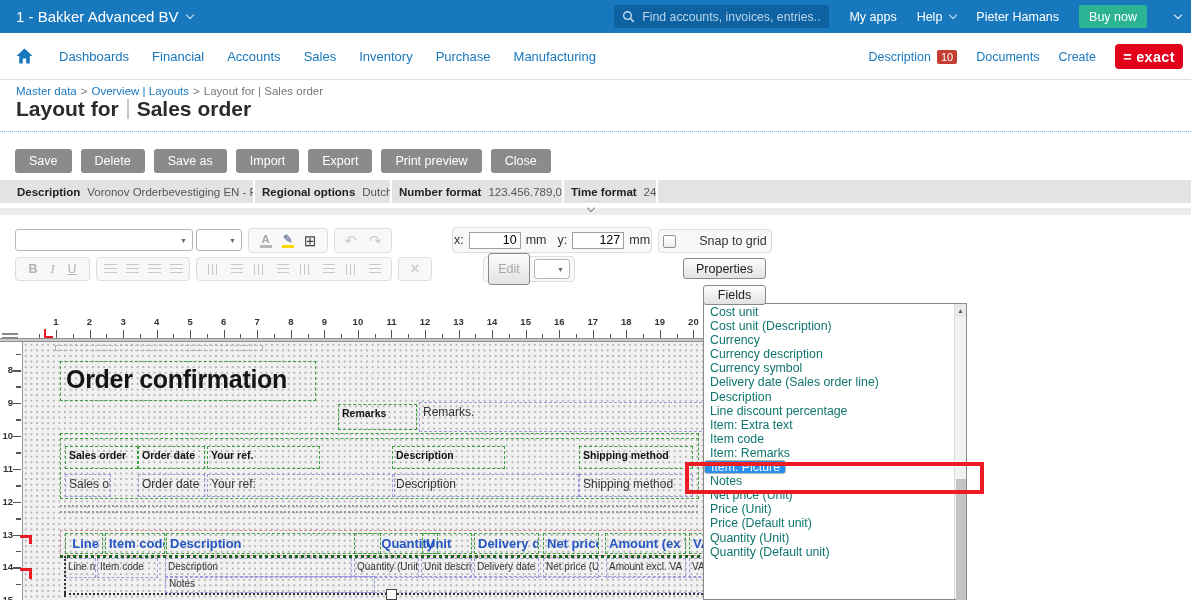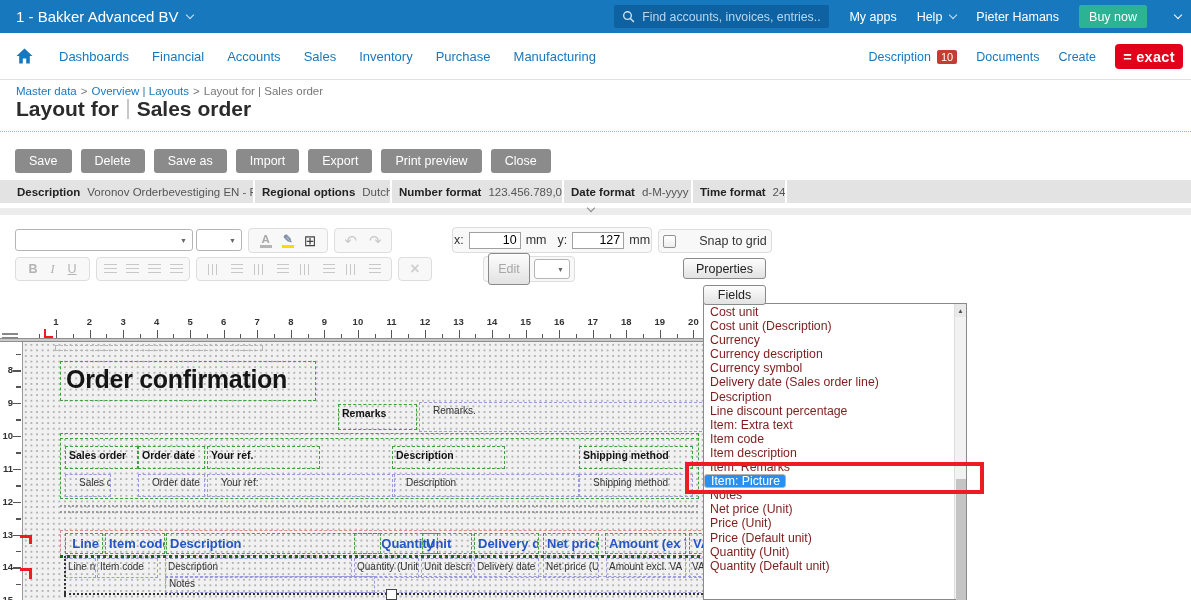--- a/index.html
+++ b/index.html
@@ -97,22 +97,22 @@
   .vruler{position:absolute;left:0;top:0;width:22px;height:600px;pointer-events:none;}
   .vnum{position:absolute;left:0;width:13px;text-align:right;font-size:9.5px;font-weight:bold;color:#333;}
   .vtick{position:absolute;left:13px;width:8px;height:1.5px;background:#555;}
   .vtick.minor{left:16px;width:5px;}
 
   .paper{position:absolute;left:22px;top:342px;width:708px;height:258px;background:#f1f1f1;
          background-image:radial-gradient(#b3b3b3 0.8px,transparent 0.9px);
          background-size:5.6px 5.6px;border-left:1px solid #999;overflow:hidden;}
   .gbox{position:absolute;border:1px dashed var(--dash-green);}
   .rbox{position:absolute;border:1px dashed var(--dash-red);}
-  .bbox{position:absolute;border:1px dashed var(--dash-blue);font-size:10px;color:#333;
-        padding:2px 13px;overflow:hidden;white-space:nowrap;}
+  .bbox{position:absolute;border:1px dashed var(--dash-blue);font-size:12px;color:#333;
+        padding:2px 3px;overflow:hidden;white-space:nowrap;}
   .glabel{position:absolute;border:1px dashed var(--dash-green);font-size:10.5px;font-weight:bold;
         color:#111;padding:2px 3px;overflow:hidden;white-space:nowrap;}
   .ghead{position:absolute;border:1px dashed var(--dash-green);font-size:13px;font-weight:bold;
         color:var(--blue-text);padding:2px 3px;overflow:hidden;white-space:nowrap;}
   .bcell{position:absolute;border:1px dashed var(--dash-blue);font-size:10px;color:#333;
         padding:2px 2px;overflow:hidden;white-space:nowrap;}
   .ra{text-align:right;}
   .doc-title{font-size:25px;font-weight:bold;color:#151515;padding:3px 0 0 5px;letter-spacing:-0.3px;}
   .gline{position:absolute;border-top:1px dashed var(--dash-green);}
   .graydots{position:absolute;border-top:2px dotted #9a9a9a;border-bottom:2px dotted #9a9a9a;}
@@ -120,21 +120,21 @@
   .blackdot-v{position:absolute;border-left:2px dotted #333;}
   .blackdot-h{position:absolute;border-top:2px dotted #333;}
   .handle{position:absolute;width:11px;height:11px;background:#fff;border:1px solid #444;}
   .bandmark{position:absolute;width:12px;border-top:3px solid var(--ann-red);
             border-right:3px solid var(--ann-red);}
 
   
   .listbox{position:absolute;left:703px;top:303px;width:264px;height:297px;background:#fff;
            border:1px solid #8a8a8a;z-index:5;}
   .items{position:absolute;left:0;top:1px;width:251px;overflow:hidden;}
-  .lbi{height:14.1px;line-height:14.1px;font-size:12.3px;color:#7f1d1d;padding-left:6px;
+  .lbi{height:14.1px;line-height:14.1px;font-size:12.3px;color:#0f766e;padding-left:6px;
        white-space:nowrap;overflow:hidden;cursor:default;}
   .lbi.sel{background:var(--select-blue);color:#fff;}
   .sb{position:absolute;right:0;top:0;width:12px;height:100%;background:#f2f2f2;border-left:1px solid #ddd;}
   .sb-up{height:13px;background:#e9e9e9;font-size:6.5px;color:#555;text-align:center;line-height:13px;cursor:pointer;}
   .sb-thumb{position:absolute;left:1px;top:175px;width:10px;height:122px;background:#c4c4c4;cursor:pointer;}
 
   .annotation{position:absolute;left:685px;top:462px;width:299px;height:32px;
               border:4px solid var(--ann-red);z-index:7;pointer-events:none;}
   .fieldsbtn{left:703px;top:285px;width:63px;height:20px;z-index:6;}
 </style>
@@ -218,24 +218,20 @@
         <b>Description</b>
         <span>Voronov Orderbevestiging EN - FT</span>
       </div>
     <div class="seg" style="width:135px">
         <b>Regional options</b>
         <span>Dutch</span>
       </div>
     <div class="seg" style="width:170px">
         <b>Number format</b>
         <span>123.456.789,00</span>
-      </div>
-    <div class="seg" style="width:127px">
-        <b>Date format</b>
-        <span>d-M-yyyy</span>
       </div>
     <div class="seg" style="width:92px">
         <b>Time format</b>
         <span>24</span>
       </div>
     <div class="seg fill"></div>
   </div>
   <div class="strip"></div>
   <div class="collapse-chev"></div>
 
@@ -460,21 +456,20 @@
         <div class="lbi">Cost unit</div>
         <div class="lbi">Cost unit (Description)</div>
         <div class="lbi">Currency</div>
         <div class="lbi">Currency description</div>
         <div class="lbi">Currency symbol</div>
         <div class="lbi">Delivery date (Sales order line)</div>
         <div class="lbi">Description</div>
         <div class="lbi">Line discount percentage</div>
         <div class="lbi">Item: Extra text</div>
         <div class="lbi">Item code</div>
-        <div class="lbi">Item description</div>
         <div class="lbi">Item: Remarks</div>
         <div class="lbi sel">Item: Picture</div>
         <div class="lbi">Line number</div>
         <div class="lbi">Notes</div>
         <div class="lbi">Net price (Unit)</div>
         <div class="lbi">Price (Unit)</div>
         <div class="lbi">Price (Default unit)</div>
         <div class="lbi">Quantity (Unit)</div>
         <div class="lbi">Quantity (Default unit)</div>
       </div>

